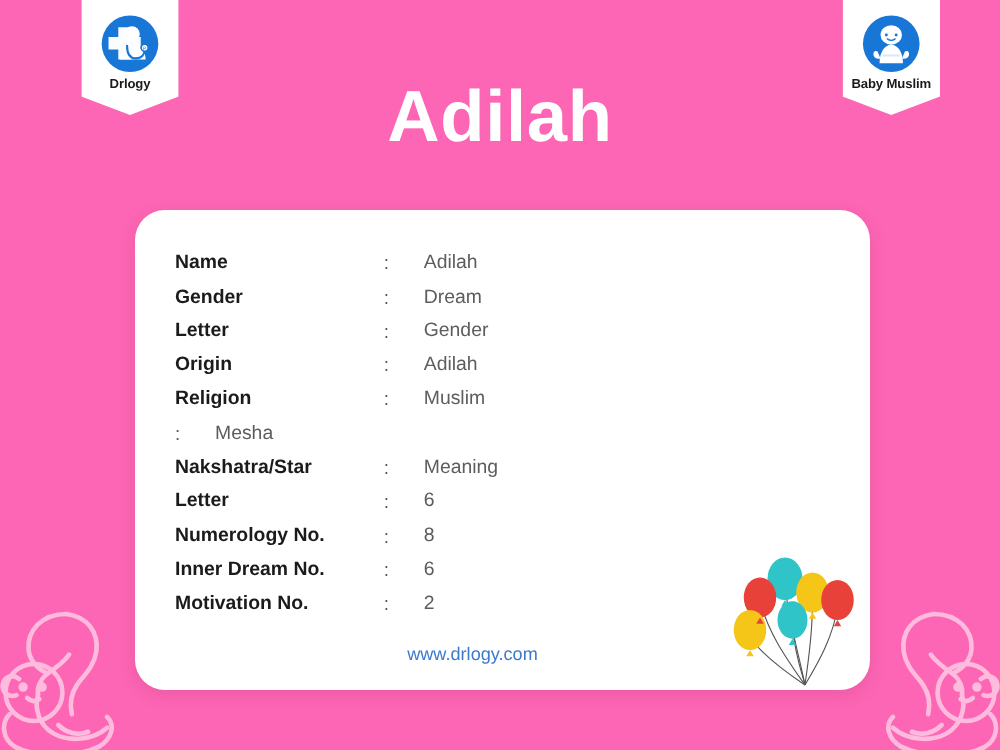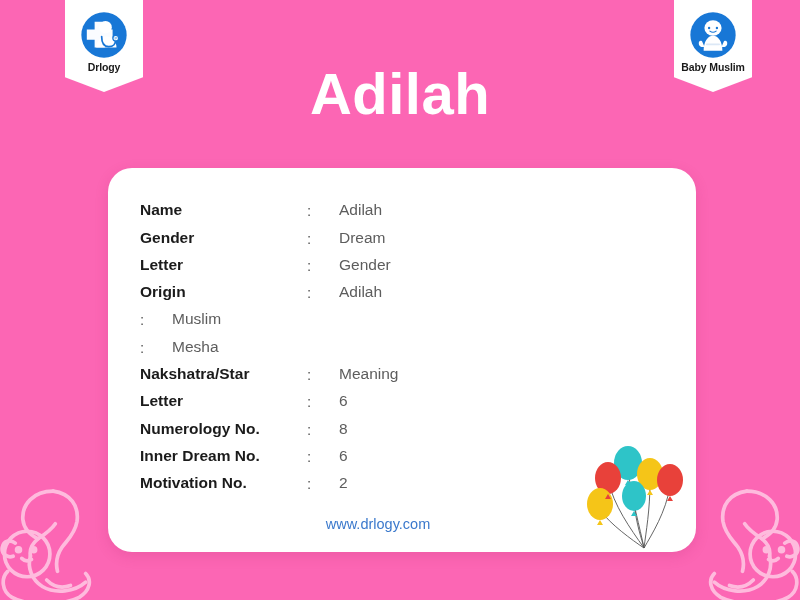--- a/index.html
+++ b/index.html
@@ -223,20 +223,21 @@
       <div class="value">Gender</div>
     </div>
 
     <div class="row">
       <div class="label">Origin</div>
       <div class="colon">:</div>
       <div class="value">Adilah</div>
     </div>
 
     <div class="row">
+      <div class="label">Religion</div>
       <div class="colon">:</div>
       <div class="value">Muslim</div>
     </div>
 
     <div class="row">
       <div class="colon">:</div>
       <div class="value">Mesha</div>
     </div>
 
     <div class="row">

